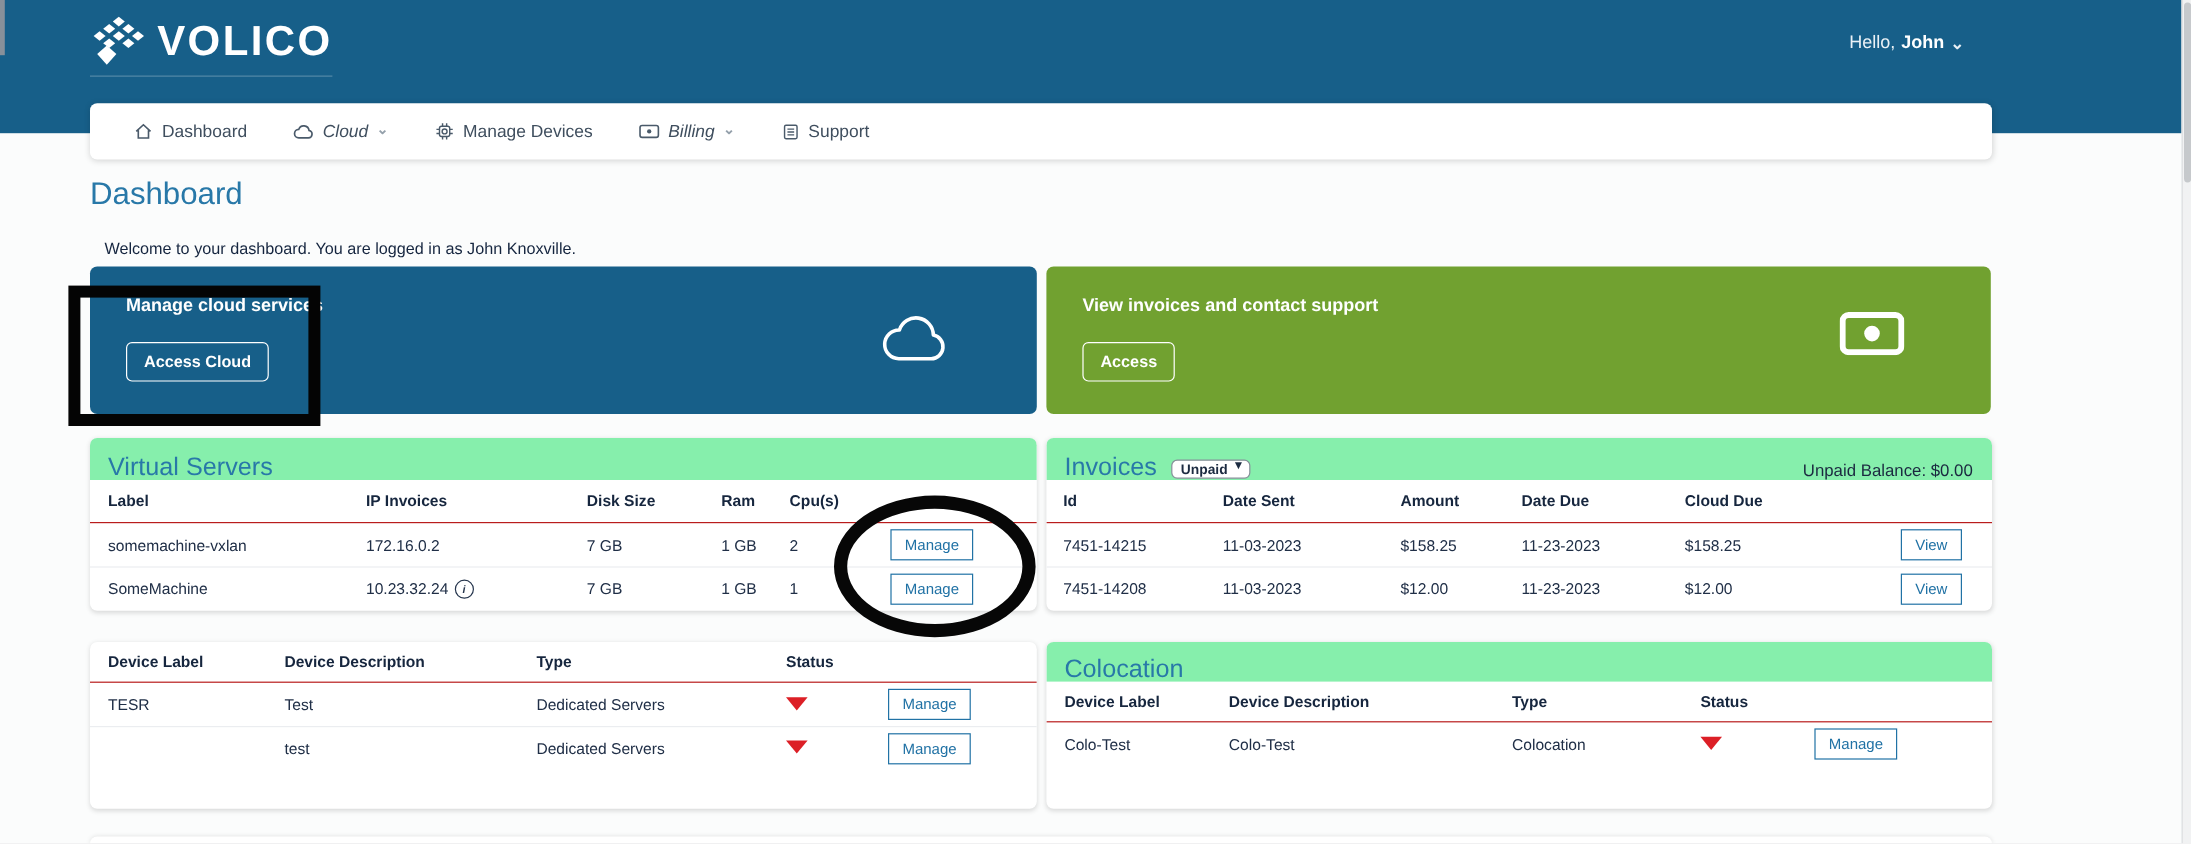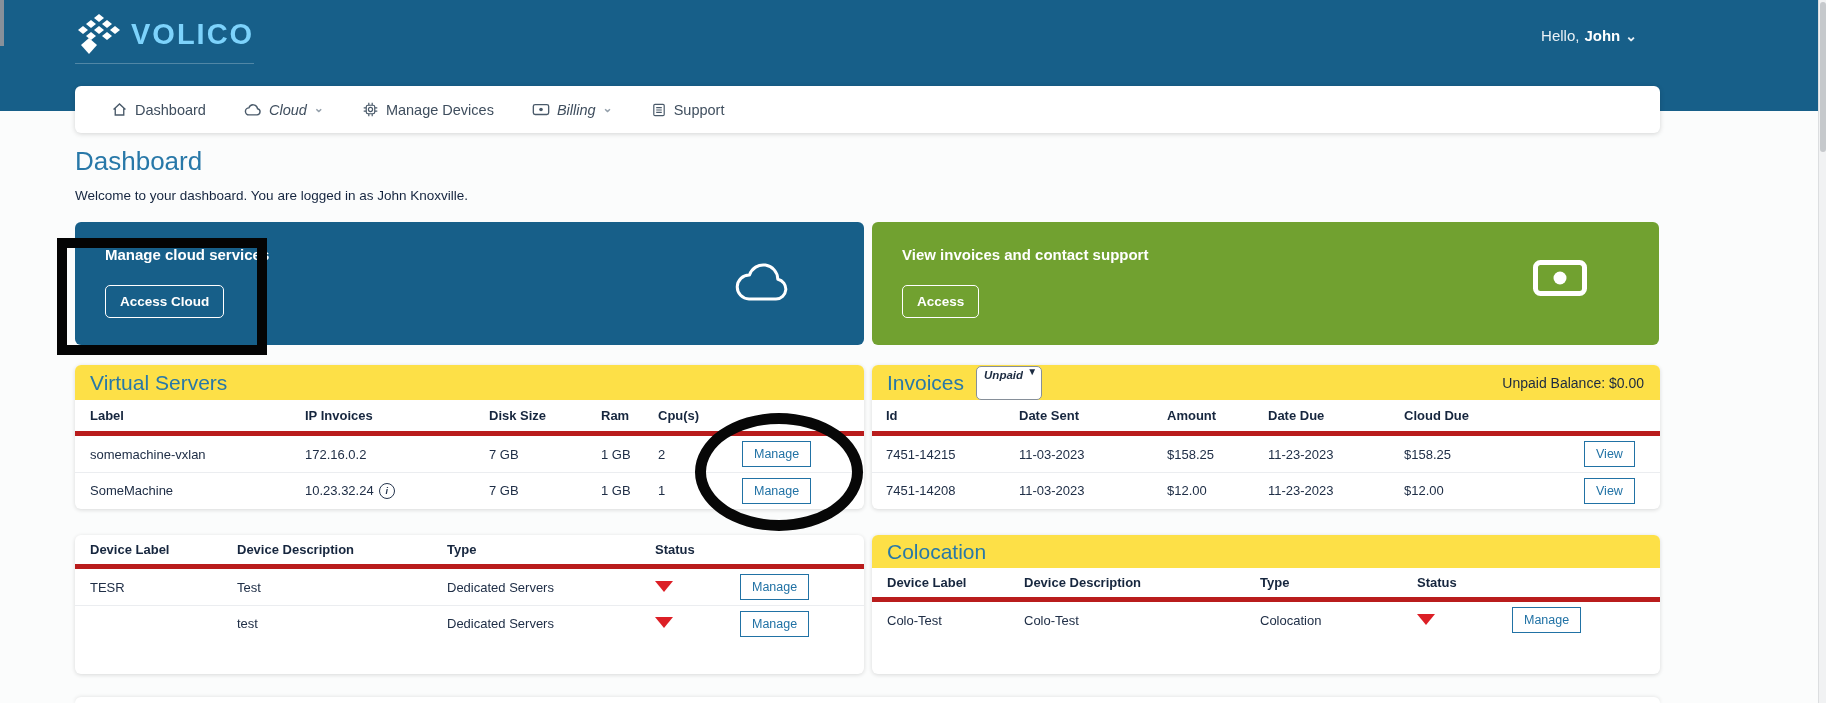--- a/index.html
+++ b/index.html
@@ -2,63 +2,63 @@
 <html><head>
 <meta charset="utf-8">
 <style>
   html,body{margin:0;padding:0;background:#e9eaec;font-family:"Liberation Sans",sans-serif;}
   .viewport{position:relative;width:1826px;height:703px;background:#fbfcfc;overflow:hidden;}
 
   
   .topbar{position:absolute;left:0;top:0;width:1818px;height:111px;background:#175f89;}
   .artifact{position:absolute;left:0;top:0;width:4px;height:46px;background:#87909a;}
   .brand{position:absolute;left:75px;top:13px;display:flex;align-items:center;gap:8px;cursor:pointer;padding-bottom:8px;border-bottom:1px solid rgba(255,255,255,0.25);}
-  .brand-word{color:#7dd3fc;font-size:29px;font-weight:800;letter-spacing:2px;line-height:1;}
+  .brand-word{color:#ffffff;font-size:35px;font-weight:800;letter-spacing:2px;line-height:1;}
   .greeting{position:absolute;right:181px;top:27px;color:#eaf1f6;font-size:15px;display:flex;align-items:flex-end;gap:5px;cursor:pointer;}
   .greeting b{color:#fff;}
   .greeting .chev{font-size:14px;font-weight:700;margin-top:-4px;}
 
   
   .navbar{position:absolute;left:75px;top:86px;width:1585px;height:47px;background:#fff;border-radius:6px;
           box-shadow:0 1px 5px rgba(0,0,0,0.16);display:flex;align-items:center;padding-left:36px;gap:38px;box-sizing:border-box;}
   .nav-item{display:flex;align-items:center;gap:7px;color:#3f4e5e;font-size:14.5px;cursor:pointer;}
   .nav-item .nicon{flex:0 0 auto;stroke:#4a5a6a;}
   .nav-item.em .lbl{font-style:italic;}
   .nav-item .nchev{color:#94a0ab;font-size:12px;font-weight:700;margin-top:-3px;}
 
   
   .page-title{position:absolute;left:75px;top:146px;margin:0;font-size:26px;font-weight:500;color:#2878a8;}
-  .welcome{position:absolute;left:75px;top:188px;margin:0;font-size:13.5px;color:#15253f;}
+  .welcome{position:absolute;left:75px;top:188px;margin:12px;font-size:13.5px;color:#15253f;}
 
   
   .promo{position:absolute;top:222px;height:123px;border-radius:6px;}
   .promo.blue{left:75px;width:789px;background:#175f89;}
   .promo.green{left:872px;width:787px;background:#71a130;}
   .promo .ptitle{position:absolute;left:30px;top:24px;color:#fff;font-size:15px;font-weight:700;}
   .promo .pbtn{position:absolute;left:30px;top:63px;background:transparent;color:#fff;border:1.5px solid #fff;
                border-radius:5px;font-size:13.5px;font-weight:600;padding:8px 14px;cursor:pointer;font-family:inherit;}
   .promo .bigicon{position:absolute;top:38px;right:72px;}
 
   
   .card{position:absolute;background:#fff;border-radius:6px;box-shadow:0 1px 4px rgba(0,0,0,0.14);overflow:hidden;box-sizing:border-box;}
   .card.vs{left:75px;top:365px;width:789px;height:144px;}
   .card.inv{left:872px;top:365px;width:788px;height:144px;}
   .card.bm{left:75px;top:535px;width:789px;height:139px;}
   .card.colo{left:872px;top:535px;width:788px;height:139px;}
-  .sec-head{height:35px;background:#fde047;display:flex;align-items:center;padding-left:15px;gap:12px;}
+  .sec-head{height:35px;background:#86efac;display:flex;align-items:flex-end;padding-left:15px;gap:12px;}
   .card.bm .sec-head,.card.colo .sec-head{height:33px;}
   .sec-head h2{margin:0;font-size:21px;font-weight:400;color:#2878a8;line-height:1;}
   .sec-head .balance{margin-left:auto;padding-right:16px;font-size:14px;font-weight:500;color:#1b2940;}
   .sel-wrap{position:relative;display:inline-block;}
   .sel-wrap select{appearance:none;-webkit-appearance:none;border:1px solid #868f99;border-radius:5px;background:#fff;
-                   color:#1c2b41;font-size:11.5px;font-weight:700;padding:2px 18px 18px 7px;font-family:inherit;cursor:pointer;font-style:italic;}
+                   color:#1c2b41;font-size:11.5px;font-weight:700;padding:2px 18px 0 7px;font-family:inherit;cursor:pointer;}
   .sel-wrap .caret{position:absolute;right:5px;top:1px;font-size:10px;color:#1c2b41;pointer-events:none;}
 
   .thead,.trow{display:grid;align-items:center;box-sizing:border-box;}
-  .thead{height:36px;border-bottom:5px solid #b91c1c;font-size:13px;font-weight:700;color:#16263e;}
+  .thead{height:36px;border-bottom:1px solid #b91c1c;font-size:13px;font-weight:700;color:#16263e;}
   .card.bm .thead,.card.colo .thead{height:34px;}
   .trow{height:36px;font-size:13px;color:#202f47;}
   .trow + .trow{border-top:1px solid #ebedf0;}
   .grid-vs{grid-template-columns:215px 184px 112px 57px 84px 1fr;padding-left:15px;}
   .grid-inv{grid-template-columns:133px 148px 101px 136px 180px 1fr;padding-left:14px;}
   .grid-bm{grid-template-columns:147px 210px 208px 85px 1fr;padding-left:15px;}
   .grid-colo{grid-template-columns:137px 236px 157px 95px 1fr;padding-left:15px;}
 
   .btn-outline{background:#fff;border:1px solid #2172a5;color:#2172a5;border-radius:0;font-size:12.5px;
                padding:5px 11px;cursor:pointer;font-family:inherit;}

